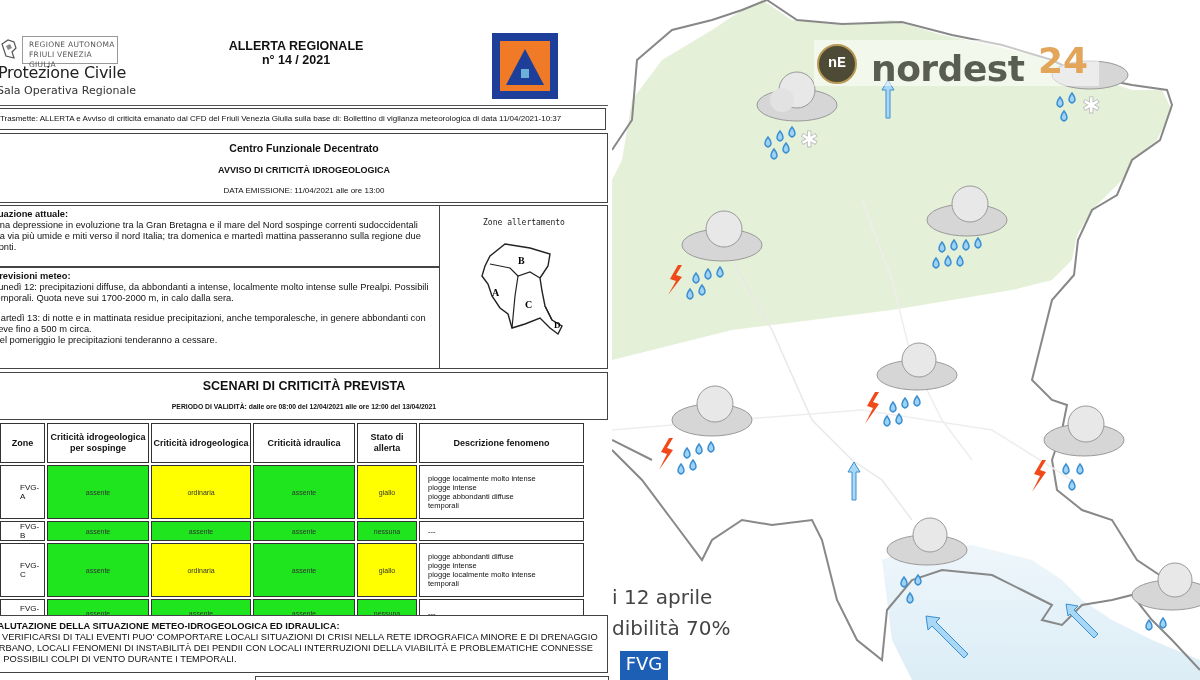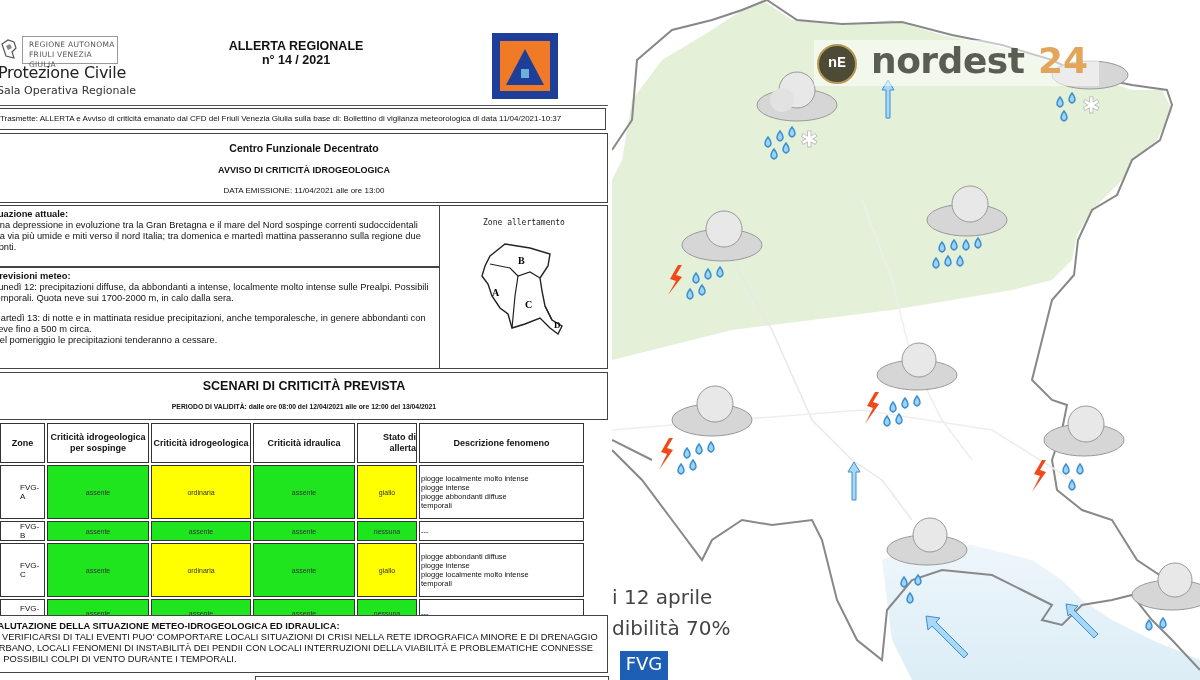--- a/index.html
+++ b/index.html
@@ -33,30 +33,30 @@
   .scen { left:0; top:372px; width:608px; height:48px; }
   .scen .t1 { position:absolute; top:6px; left:0; width:608px; text-align:center; font-weight:bold; font-size:12.5px; }
   .scen .t2 { position:absolute; top:30px; left:0; width:608px; text-align:center; font-weight:bold; font-size:6.8px; }
 
   table.crit { position:absolute; left:-2px; top:421px; border-collapse:separate; border-spacing:2px; font-size:7px; }
   table.crit td, table.crit th { border:1px solid #333; padding:0; text-align:center; vertical-align:middle; box-sizing:border-box; }
   table.crit th { background:#fff; font-weight:bold; font-size:9px; line-height:11px; height:40px; }
   table.crit td.g { background:#1ee51e; color:#333; }
   table.crit td.y { background:#ffff00; color:#333; }
   table.crit td.z { text-align:left; padding-left:19px; font-size:8px; background:#fff; }
-  table.crit td.d { text-align:left; font-size:7.5px; line-height:9px; background:#fff; padding-left:1px; }
+  table.crit td.d { text-align:left; font-size:7.5px; line-height:9px; background:#fff; padding-left:8px; }
 
   .val { left:0; top:615px; width:608px; height:58px; font-size:9.3px; line-height:11px; padding:5px 0 0 0; }
   .val b { font-weight:bold; }
   .foot-box { position:absolute; left:255px; top:676px; width:352px; height:10px; border:1px solid #444; }
 
   
   .brand { position:absolute; left:202px; top:40px; width:285px; height:46px; background:rgba(255,255,255,0.55); }
   .brand .circ { position:absolute; left:3px; top:4px; width:40px; height:40px; border-radius:50%; background:#4d4a35; border:2px solid #b89a55; box-sizing:border-box; color:#fff; font-weight:bold; font-size:15px; line-height:36px; text-align:center; font-family:Liberation Mono, monospace; }
-  .brand .w1 { position:absolute; left:57px; top:0px; font-family:"DejaVu Sans", sans-serif; font-weight:bold; font-size:36px; color:#5a5e52; letter-spacing:-0.5px; }
+  .brand .w1 { position:absolute; left:57px; top:8px; font-family:"DejaVu Sans", sans-serif; font-weight:bold; font-size:36px; color:#5a5e52; letter-spacing:-0.5px; }
   .brand .w2 { position:absolute; left:224px; top:0px; font-family:"DejaVu Sans", sans-serif; font-weight:bold; font-size:36px; color:#e2a55a; }
   .legend1 { position:absolute; left:0; top:585px; font-family:"DejaVu Sans", sans-serif; font-size:20px; color:#444; }
   .legend2 { position:absolute; left:0; top:616px; font-family:"DejaVu Sans", sans-serif; font-size:20px; color:#444; }
   .fvg { position:absolute; left:8px; top:651px; width:48px; height:29px; background:#1c5fb5; color:#fff; font-family:"DejaVu Sans", sans-serif; font-size:18px; line-height:26px; text-align:center; }
   .wx { position:absolute; }
 </style>
 </head>
 <body>
 
 <div class="doc">
@@ -127,21 +127,21 @@
     <div class="t2">PERIODO DI VALIDITÀ: dalle ore 08:00 del 12/04/2021 alle ore 12:00 del 13/04/2021</div>
   </div>
 
   <table class="crit">
     <tbody>
         <tr>
       <th style="width:45px;">Zone</th>
       <th style="width:102px;">Criticità idrogeologica per sospinge</th>
       <th style="width:100px;">Criticità idrogeologica</th>
       <th style="width:102px;">Criticità idraulica</th>
-      <th style="width:60px;text-align:right;">Stato di allerta</th>
+      <th style="width:60px;">Stato di allerta</th>
       <th style="width:165px;">Descrizione fenomeno</th>
     </tr>
     <tr style="height:54px;">
       <td class="z">FVG-A</td>
       <td class="g">assente</td>
       <td class="y">ordinaria</td>
       <td class="g">assente</td>
       <td class="y">giallo</td>
       <td class="d">
         <div>piogge localmente molto intense</div>

